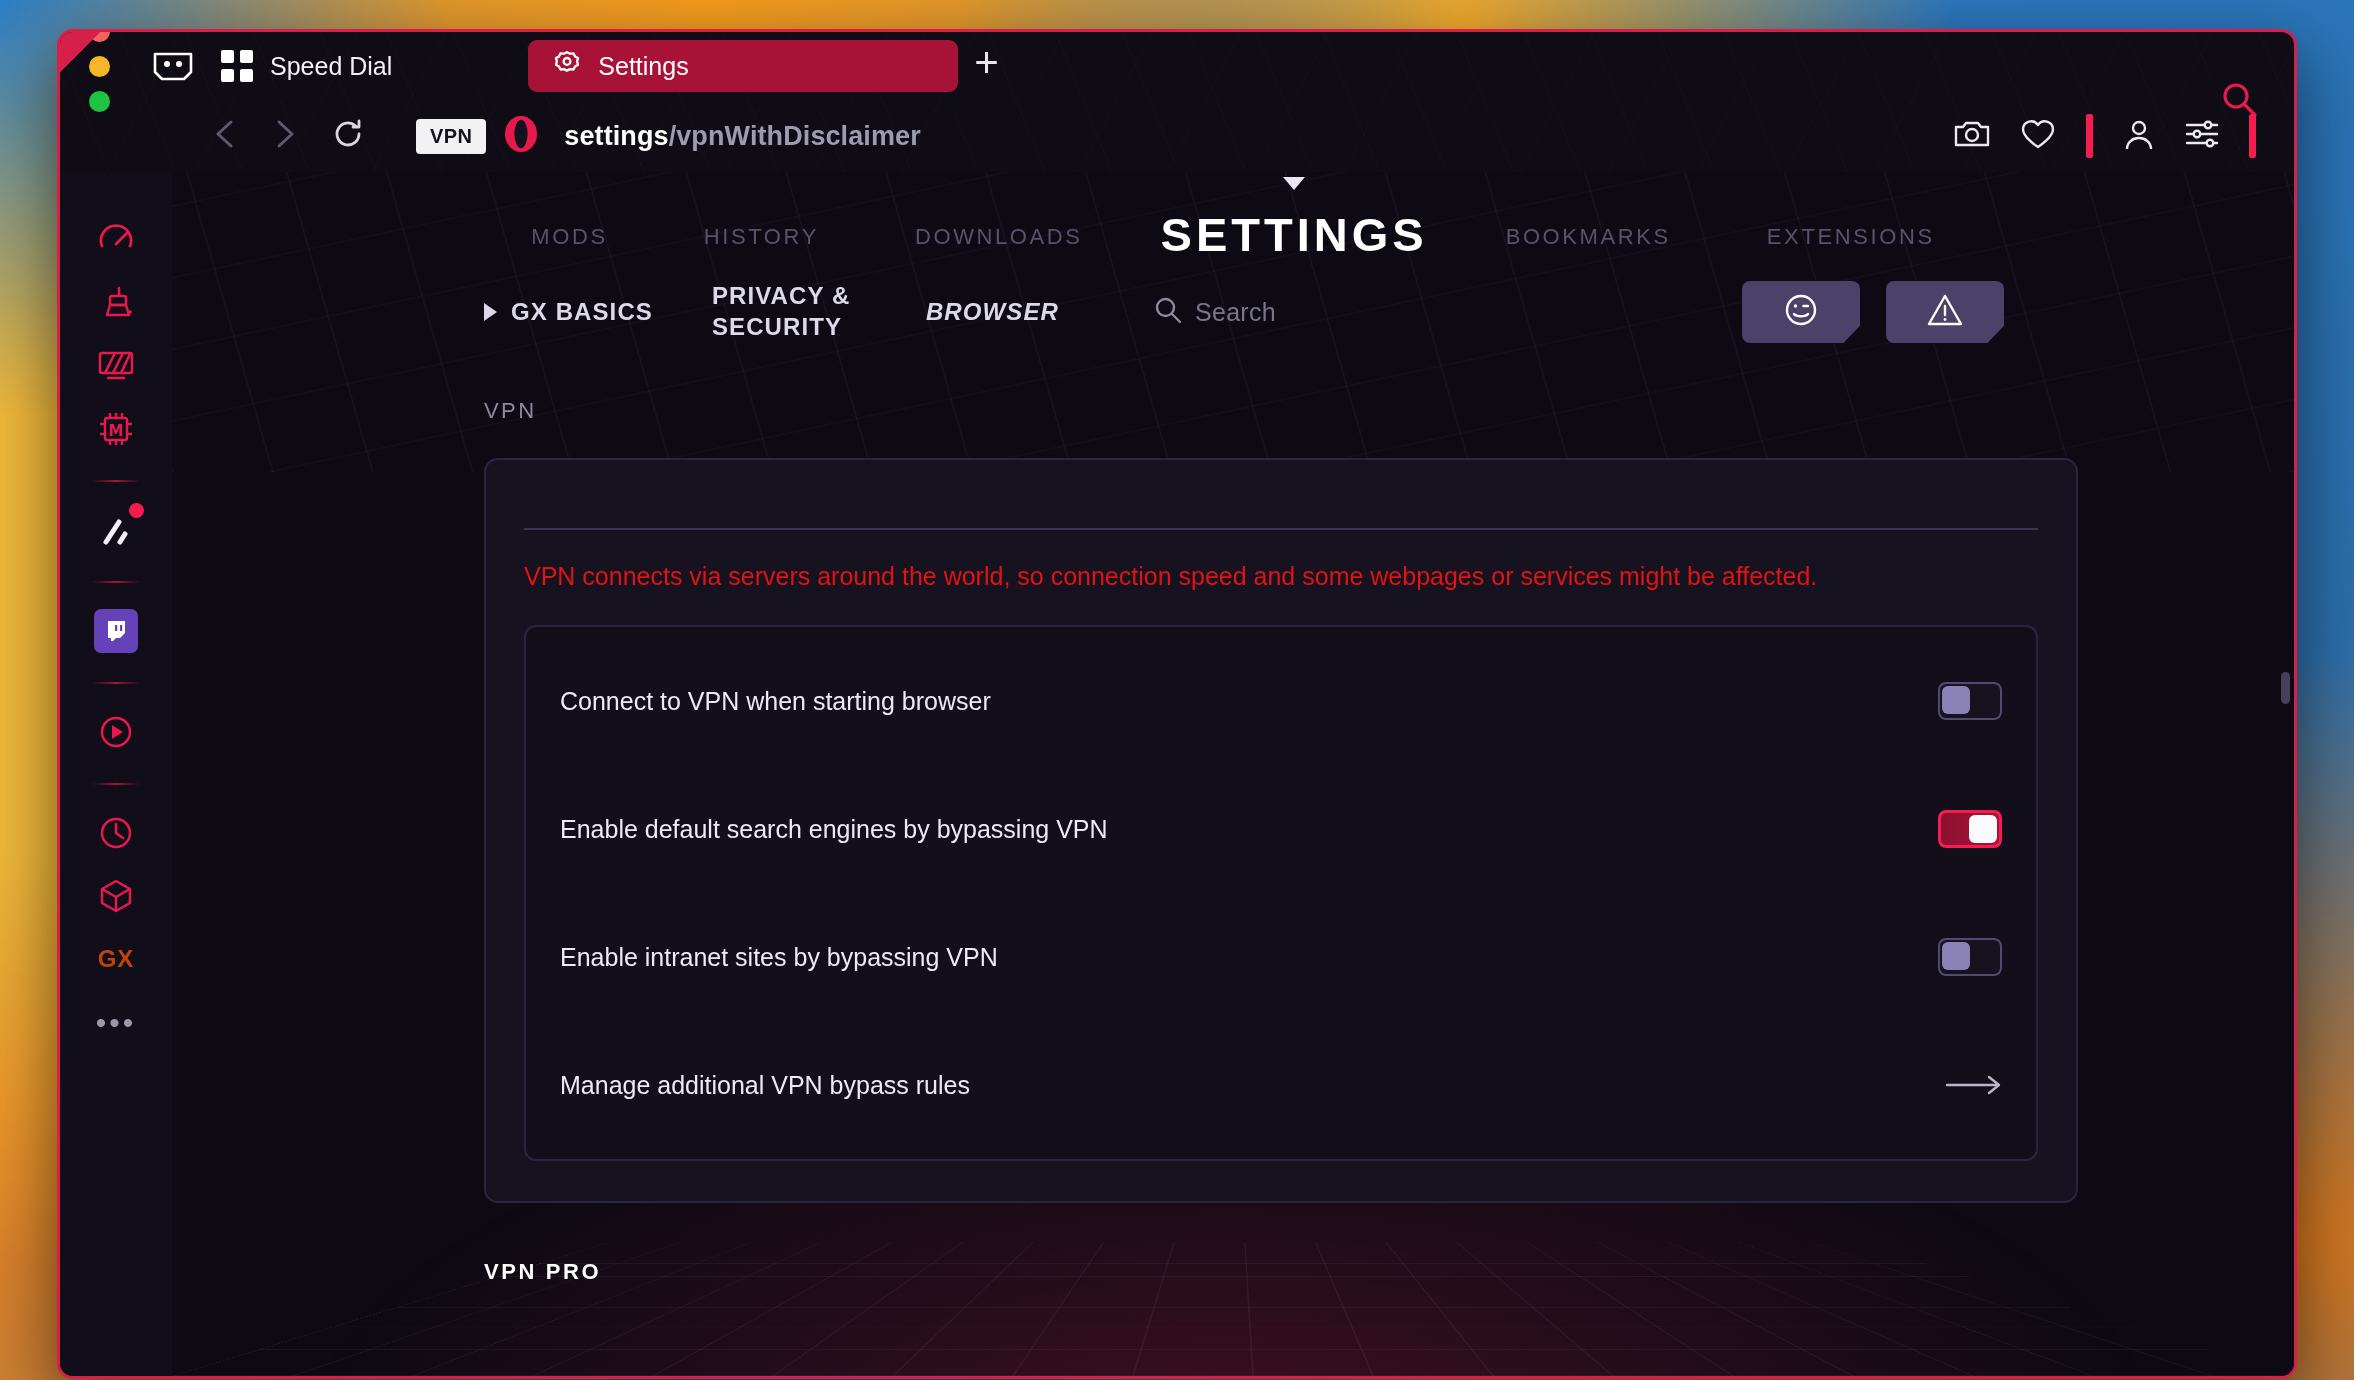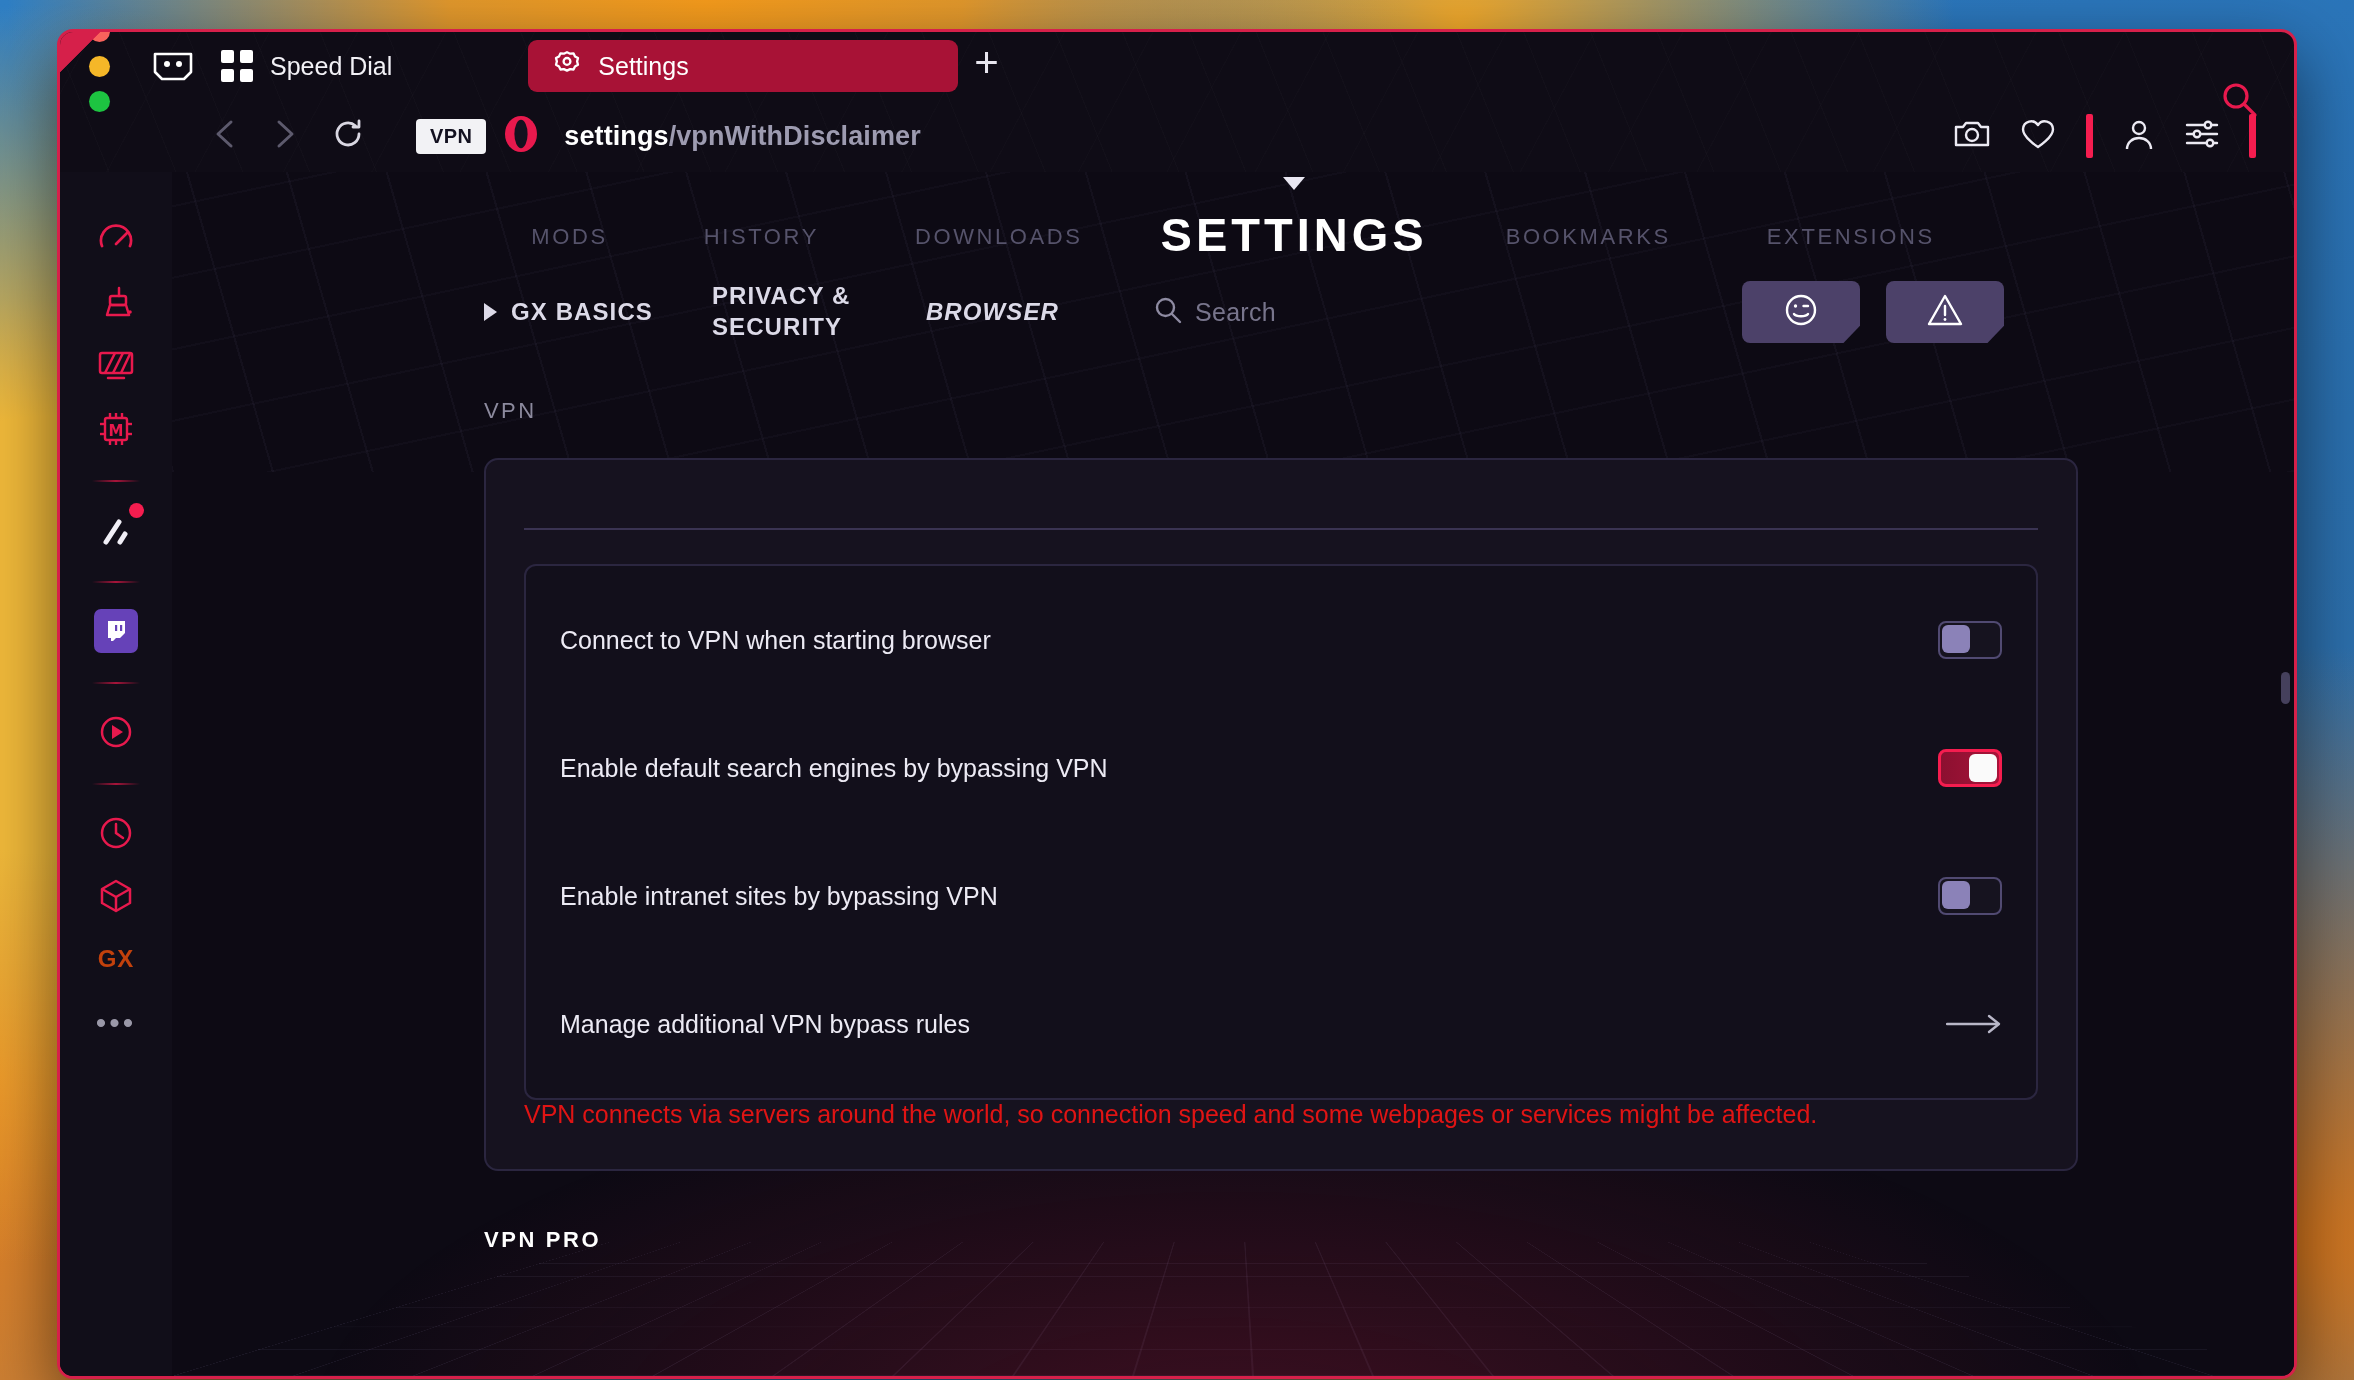--- a/index.html
+++ b/index.html
@@ -640,20 +640,22 @@
 
         <div id="content">
 
           <div class="section-label">VPN</div>
 
           <div id="vpn-card">
 
 
             <div class="divider"></div>
 
+            <div id="vpn-disclaimer">VPN connects via servers around the world, so connection speed and some webpages or services might be affected.</div>
+
             <div id="vpn-sub-card">
 
               <div class="sub-row">
                 <span class="label">Connect to VPN when starting browser</span>
                 <span class="toggle off">
                   <span class="knob"></span>
                 </span>
               </div>
 
               <div class="sub-row">
@@ -674,22 +676,20 @@
                 <span class="label">Manage additional VPN bypass rules</span>
                 <span class="arrow-right">
                   <svg width="56" height="22" viewBox="0 0 56 22" fill="none" stroke="#b9b7c8" stroke-width="2.4" stroke-linecap="round" stroke-linejoin="round">
                     <line x1="1" y1="11" x2="52" y2="11"></line>
                     <polyline points="43,3 53,11 43,19"></polyline>
                   </svg>
                 </span>
               </div>
 
             </div>
-
-            <div id="vpn-disclaimer">VPN connects via servers around the world, so connection speed and some webpages or services might be affected.</div>
           </div>
 
           <div class="section-label bright" style="margin-top:56px">VPN PRO</div>
         </div>
 
         <div id="scrollbar"></div>
       </div>
     </div>
   </div>
 </div>

